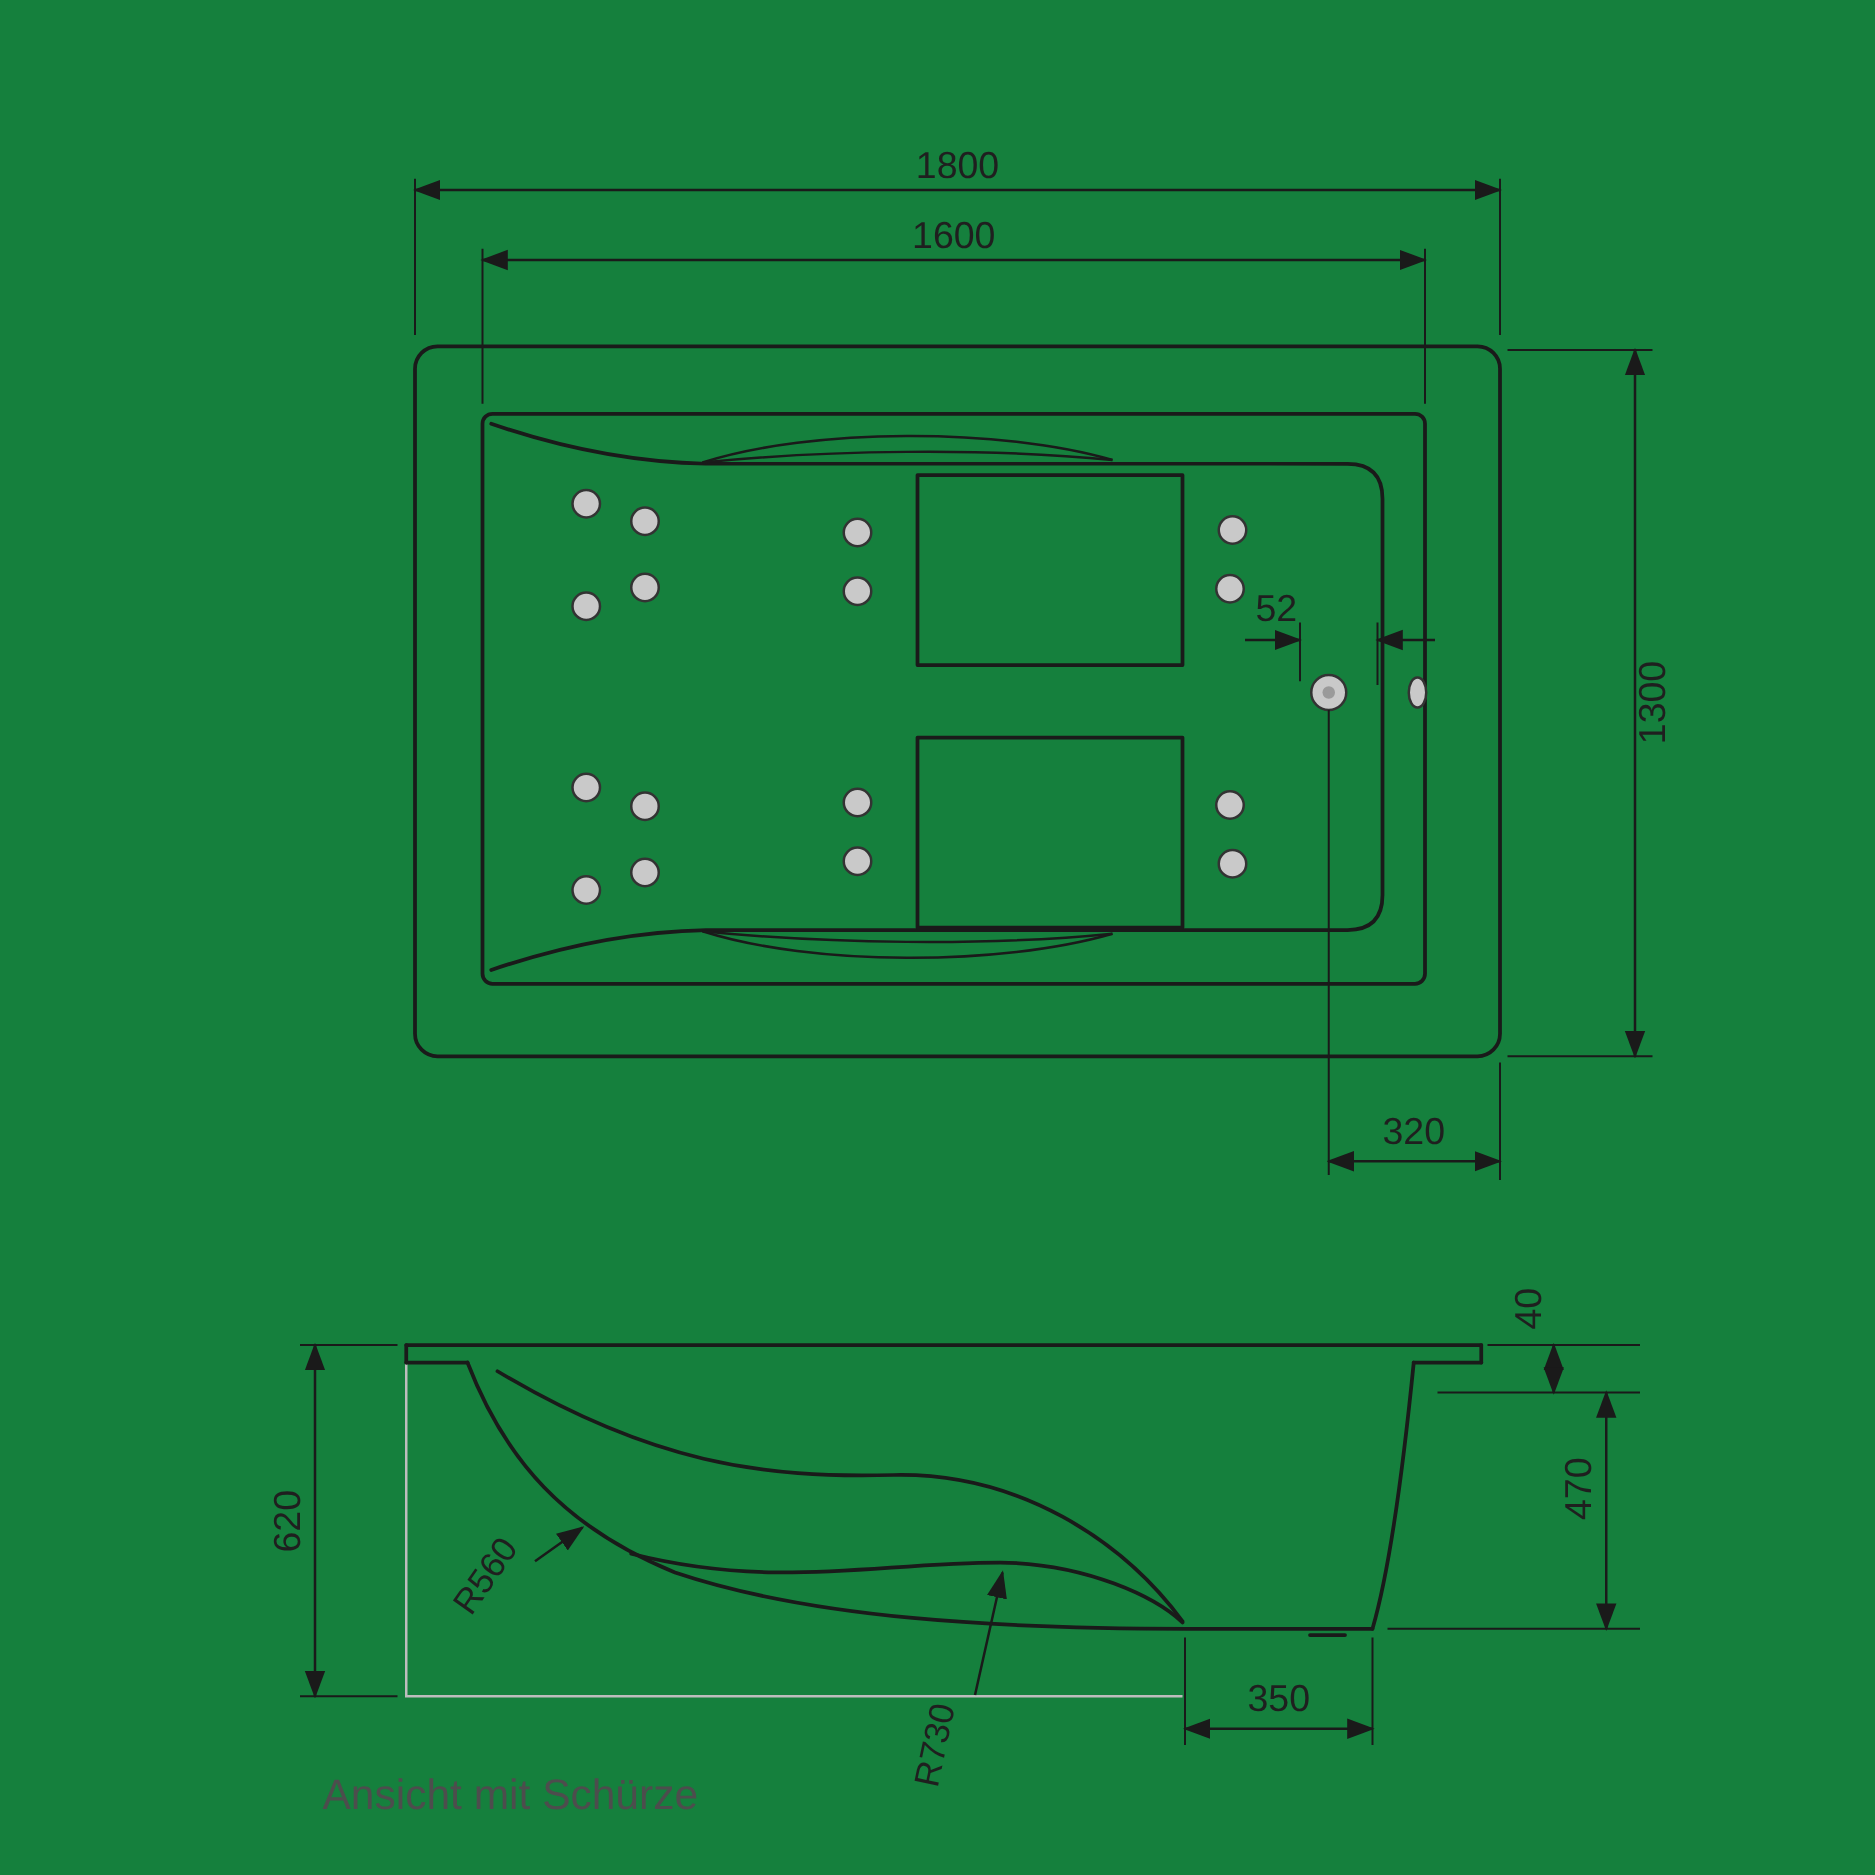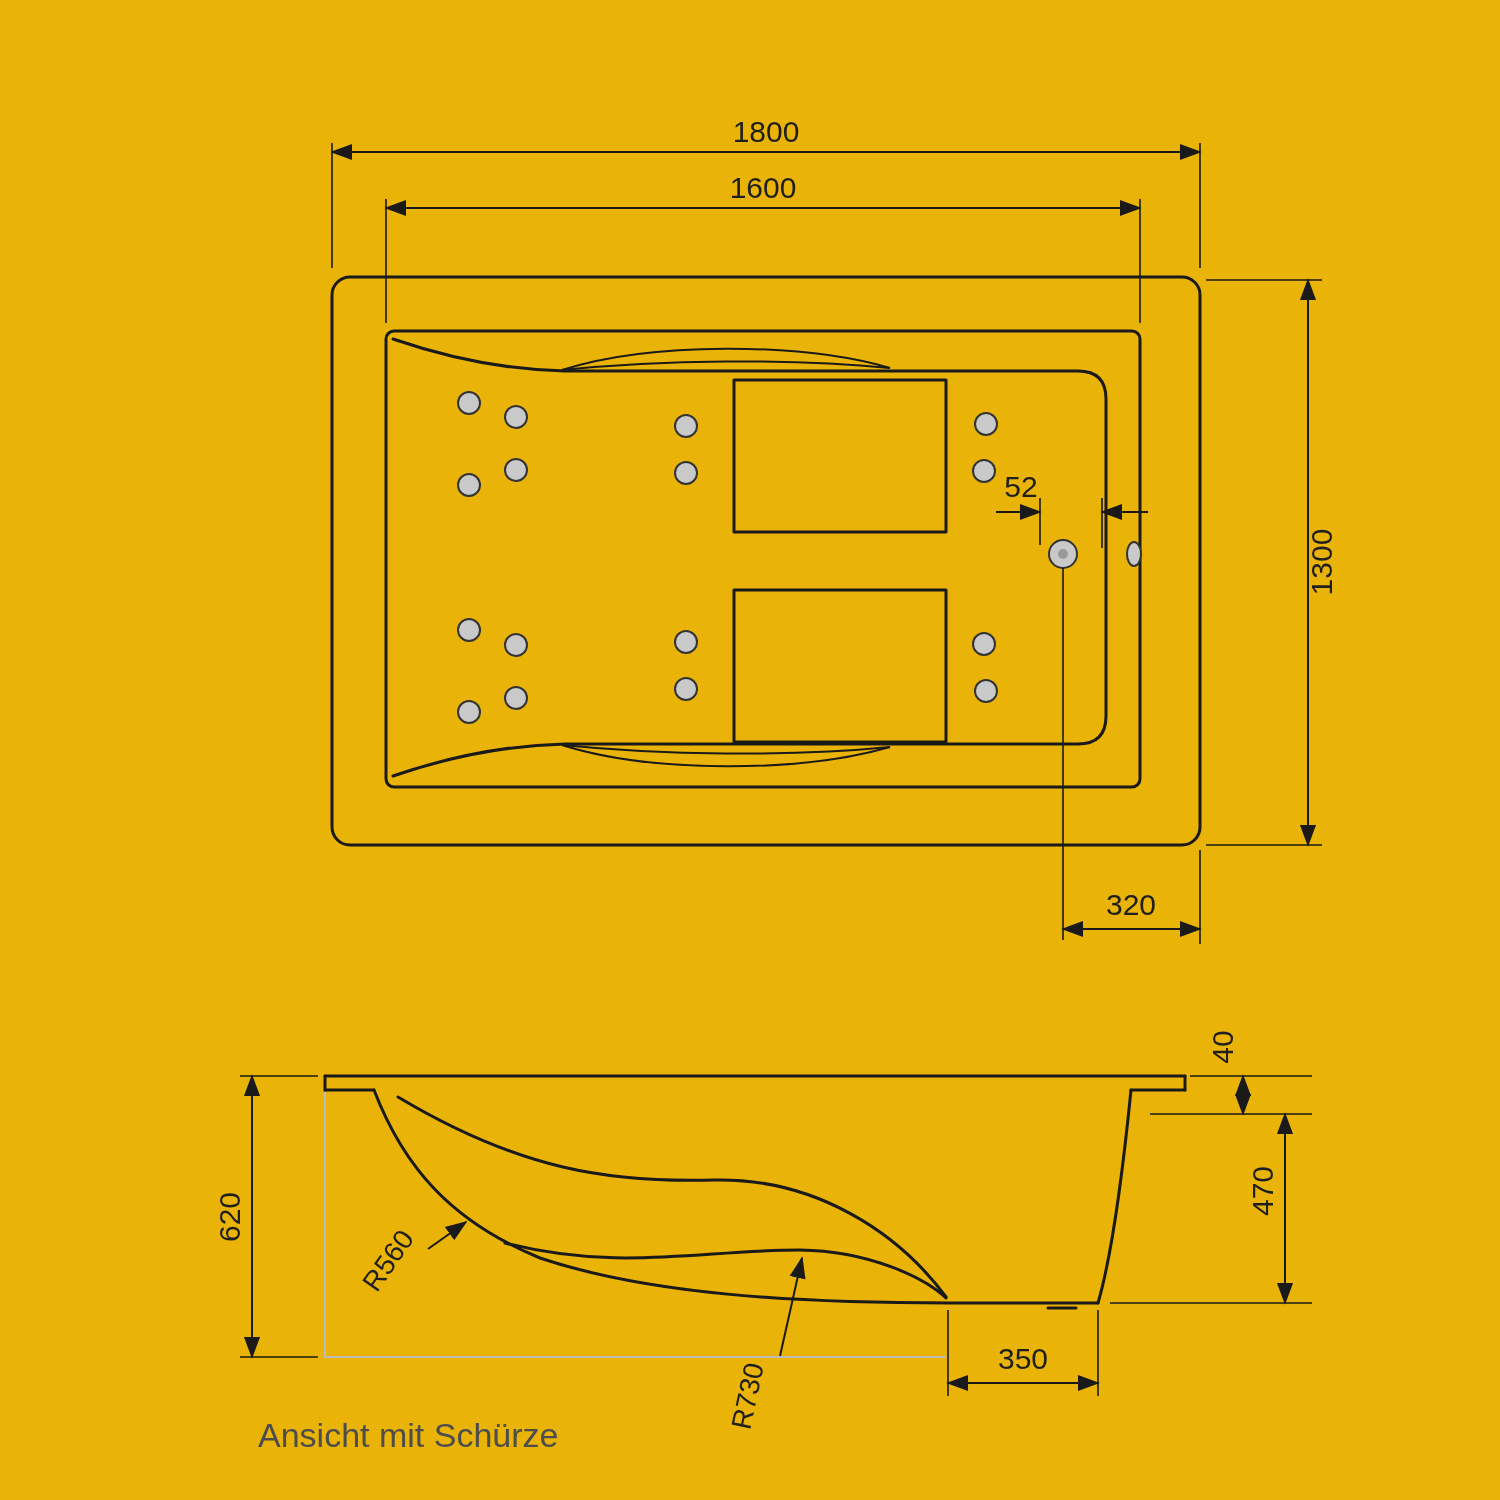--- a/index.html
+++ b/index.html
@@ -1,16 +1,16 @@
 <!DOCTYPE html>
 <html><head>
 <meta charset="utf-8">
 <style>
   html,body{margin:0;padding:0;background:#ffffff;}
-  .page{width:1500px;height:1500px;background:#eab308;position:relative;overflow:hidden;
+  .page{width:1500px;height:1500px;background:#15803d;position:relative;overflow:hidden;
         font-family:"Liberation Sans", sans-serif;}
   svg{display:block;}
   .outline{fill:none;stroke:#1a1a1a;stroke-width:3;stroke-linecap:round;stroke-linejoin:round;}
   .thin{fill:none;stroke:#1a1a1a;stroke-width:2;stroke-linecap:butt;}
   .dim{fill:none;stroke:#1a1a1a;stroke-width:2;}
   .ext{fill:none;stroke:#1a1a1a;stroke-width:1.6;}
   .ghost{fill:none;stroke:#bdbdbd;stroke-width:2;}
   .jet{fill:#c9c9c9;stroke:#333333;stroke-width:2;}
   .jet-core{fill:#9a9a9a;stroke:none;}
   .dimtext{font-size:30px;fill:#1f1f1f;}

